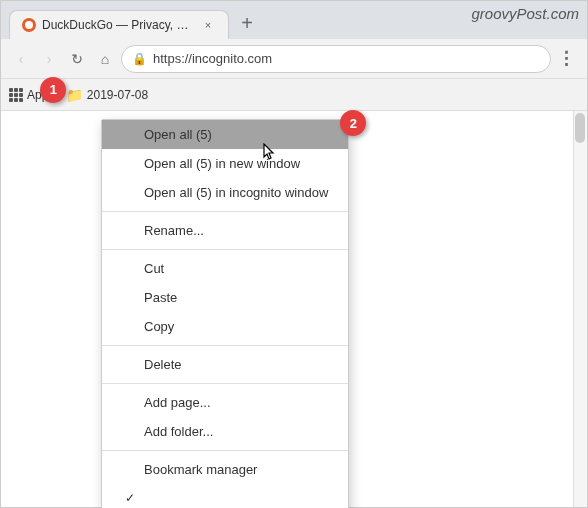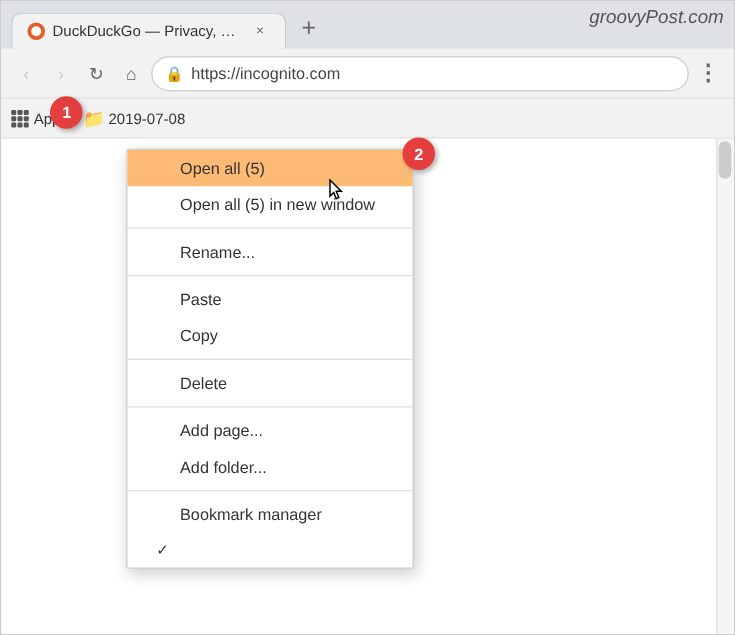--- a/index.html
+++ b/index.html
@@ -245,21 +245,21 @@
       font-size: 13px;
       color: #333;
       cursor: pointer;
       display: flex;
       align-items: center;
       gap: 6px;
       white-space: nowrap;
     }
 
     .context-menu-item.highlighted {
-      background: #fdba74;
+      background: #a3a3a3;
     }
 
     .context-menu-separator {
       height: 1px;
       background: #e0e0e0;
       margin: 4px 0;
     }
 
     .check-mark {
       width: 16px;
@@ -383,26 +383,34 @@
         <span>Open all (5)</span>
 
         <div class="annotation" style="position:absolute; top:-10px; right:-18px; width:26px; height:26px;">
           <span>2</span>
         </div>
       </div>
       <div class="context-menu-item">
         <span class="check-mark"></span>
         <span>Open all (5) in new window</span>
       </div>
+      <div class="context-menu-item">
+        <span class="check-mark"></span>
+        <span>Open all (5) in incognito window</span>
+      </div>
       <div class="context-menu-separator"></div>
       <div class="context-menu-item">
         <span class="check-mark"></span>
         <span>Rename...</span>
       </div>
       <div class="context-menu-separator"></div>
+      <div class="context-menu-item">
+        <span class="check-mark"></span>
+        <span>Cut</span>
+      </div>
       <div class="context-menu-item">
         <span class="check-mark"></span>
         <span>Paste</span>
       </div>
       <div class="context-menu-item">
         <span class="check-mark"></span>
         <span>Copy</span>
       </div>
       <div class="context-menu-separator"></div>
       <div class="context-menu-item">

